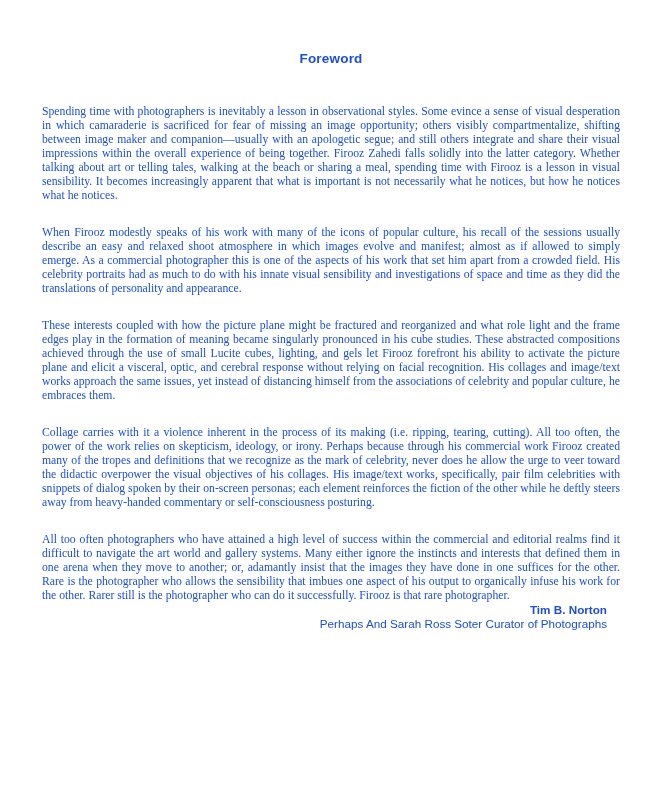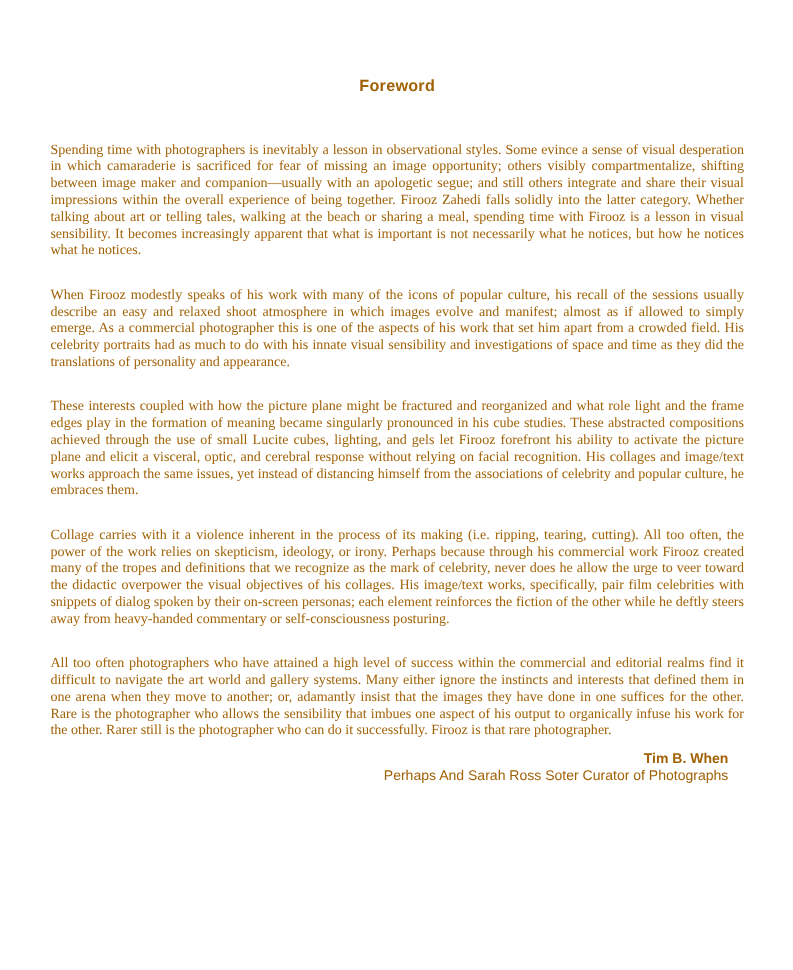--- a/index.html
+++ b/index.html
@@ -6,42 +6,42 @@
     margin: 0;
     padding: 0;
     background: #ffffff;
   }
   .page {
     position: relative;
     width: 661px;
     height: 808px;
     background: #ffffff;
     box-sizing: border-box;
-    padding: 64px 41px 0 42px;
+    padding: 51px 41px 0 42px;
     font-family: "Liberation Sans", sans-serif;
-    color: #a16207;
+    color: #1d4ed8;
     overflow: hidden;
   }
   .doc-title {
     font-size: 13.5px;
     line-height: 16px;
     font-weight: bold;
     text-align: center;
     letter-spacing: 0.2px;
     margin: 0 0 38px 0;
   }
   .doc-body p {
     font-size: 11.7px;
     line-height: 14px;
     text-align: justify;
     margin: 0 0 23px 0;
     font-family: Liberation Serif, serif;
   }
   .doc-body p:last-of-type {
-    margin-bottom: 10px;
+    margin-bottom: 0;
   }
   .signature {
     text-align: right;
     padding-right: 13px;
     font-size: 11.7px;
     line-height: 14px;
     margin-top: 0;
   }
   .signature .sig-name {
     font-weight: bold;
@@ -58,16 +58,16 @@
 
   <div class="doc-body">
     <p>Spending time with photographers is inevitably a lesson in observational styles. Some evince a sense of visual desperation in which camaraderie is sacrificed for fear of missing an image opportunity; others visibly compartmentalize, shifting between image maker and companion—usually with an apologetic segue; and still others integrate and share their visual impressions within the overall experience of being together. Firooz Zahedi falls solidly into the latter category.  Whether talking about art or telling tales, walking at the beach or sharing a meal, spending time with Firooz is a lesson in visual sensibility. It becomes increasingly apparent that what is important is not necessarily what he notices, but how he notices what he notices.</p>
     <p>When Firooz modestly speaks of his work with many of the icons of popular culture, his recall of the sessions usually describe an easy and relaxed shoot atmosphere in which images evolve and manifest; almost as if allowed to simply emerge. As a commercial photographer this is one of the aspects of his work that set him apart from a crowded field. His celebrity portraits had as much to do with his innate visual sensibility and investigations of space and time as they did the translations of personality and appearance.</p>
     <p>These interests coupled with how the picture plane might be fractured and reorganized and what role light and the frame edges play in the formation of meaning became singularly pronounced in his cube studies. These abstracted compositions achieved through the use of small Lucite cubes, lighting, and gels let Firooz forefront his ability to activate the picture plane and elicit a visceral, optic, and cerebral response without relying on facial recognition. His collages and image/text works approach the same issues, yet instead of distancing himself from the associations of celebrity and popular culture, he embraces them.</p>
     <p>Collage carries with it a violence inherent in the process of its making (i.e. ripping, tearing, cutting).  All too often, the power of the work relies on skepticism, ideology, or irony. Perhaps because through his commercial work Firooz created many of the tropes and definitions that we recognize as the mark of celebrity, never does he allow the urge to veer toward the didactic overpower the visual objectives of his collages. His image/text works, specifically, pair film celebrities with snippets of dialog spoken by their on-screen personas; each element reinforces the fiction of the other while he deftly steers away from heavy-handed commentary or self-consciousness posturing.</p>
     <p>All too often photographers who have attained a high level of success within the commercial and editorial realms find it difficult to navigate the art world and gallery systems. Many either ignore the instincts and interests that defined them in one arena when they move to another; or, adamantly insist that the images they have done in one suffices for the other. Rare is the photographer who allows the sensibility that imbues one aspect of his output to organically infuse his work for the other. Rarer still is the photographer who can do it successfully. Firooz is that rare photographer.</p>
   </div>
 
   <div class="signature">
-    <div class="sig-name">Tim B. When</div>
+    <div class="sig-name">Tim B. Norton</div>
     <div class="sig-role">Perhaps And Sarah Ross Soter Curator of Photographs</div>
   </div>
 </div>
 
 </body></html>

